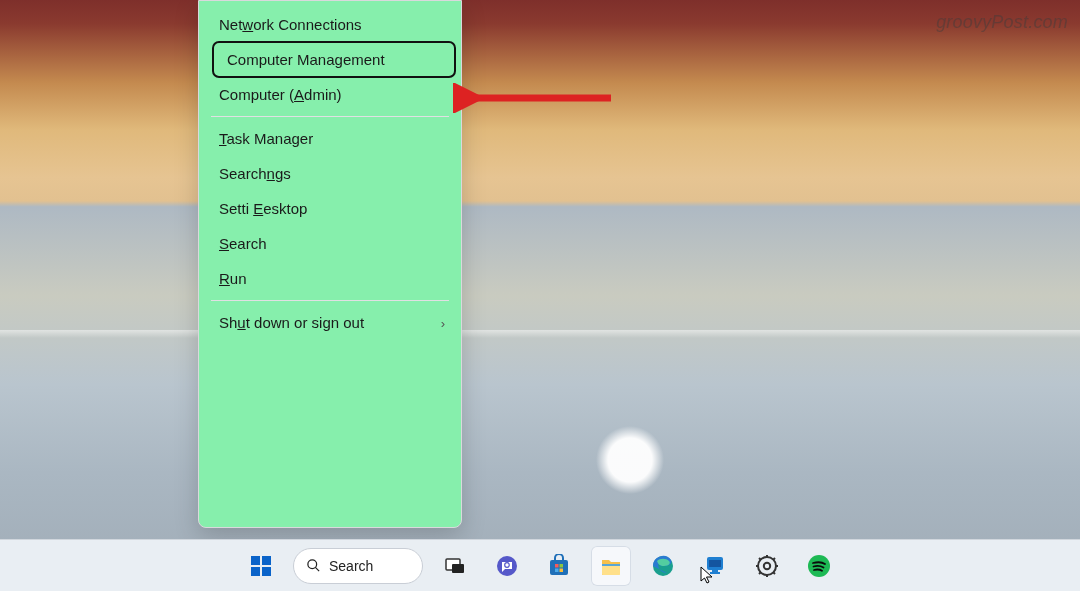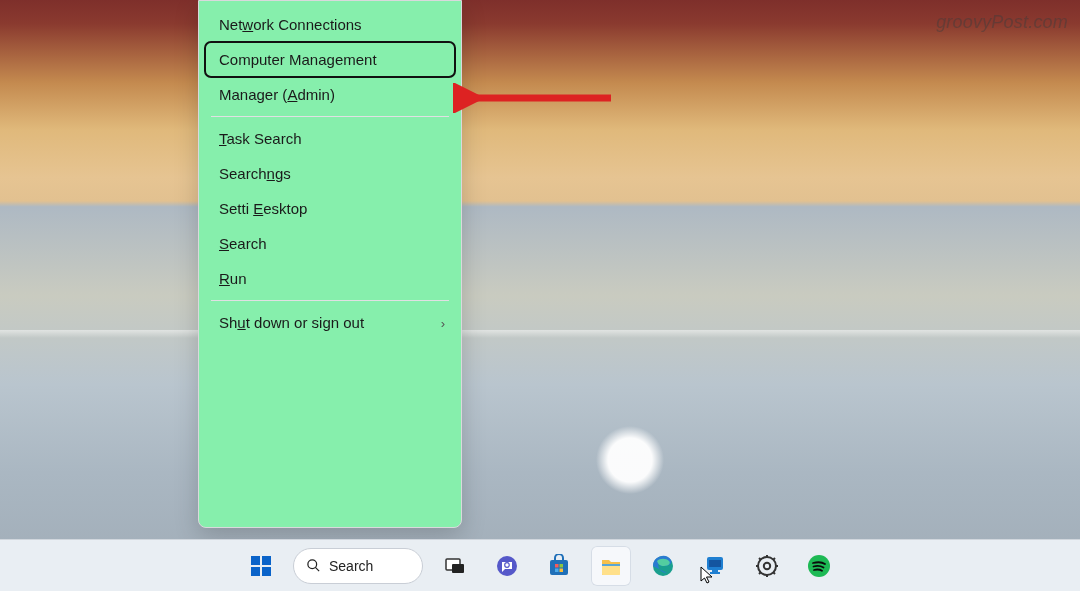--- a/index.html
+++ b/index.html
@@ -44,21 +44,21 @@
     font-size: 15px; color: #1a1a1a;
   }
   .menu-item {
     position: relative;
     display: flex; align-items: center;
     height: 35px; padding: 0 14px;
     border-radius: 6px;
     cursor: default;
   }
   .menu-item.highlight {
-    outline: 2px solid #111; outline-offset: -1px;
+    outline: 2px solid #111; outline-offset: -1px; margin-left: 8px;
   }
   .menu-item .chev {
     position: absolute; right: 10px; top: 50%; transform: translateY(-50%);
     font-size: 13px; color: #555;
   }
   .sep { height: 1px; background: #e0e0e3; margin: 4px 6px; }
   .menu-item span u { text-decoration: underline; }
 
   
   .arrow {
@@ -101,25 +101,25 @@
 <div class="watermark">groovyPost.com</div>
 
 <div class="context-menu">
   <div class="menu-item">
     <span><span>Net</span><u>w</u><span>ork Connections</span></span>
   </div>
   <div class="menu-item highlight">
     <span><span>Computer Mana</span><u>g</u><span>ement</span></span>
   </div>
   <div class="menu-item">
-    <span><span>Manager (</span><u>A</u><span>dmin)</span></span>
+    <span><span>Computer (</span><u>A</u><span>dmin)</span></span>
   </div>
   <div class="sep"></div>
   <div class="menu-item">
-    <span><span></span><u>T</u><span>ask Search</span></span>
+    <span><span></span><u>T</u><span>ask Manager</span></span>
   </div>
   <div class="menu-item">
     <span><span>Search</span><u>n</u><span>gs</span></span>
   </div>
   <div class="menu-item">
     <span><span>Setti </span><u>E</u><span>esktop</span></span>
   </div>
   <div class="menu-item">
     <span><span></span><u>S</u><span>earch</span></span>
   </div>

